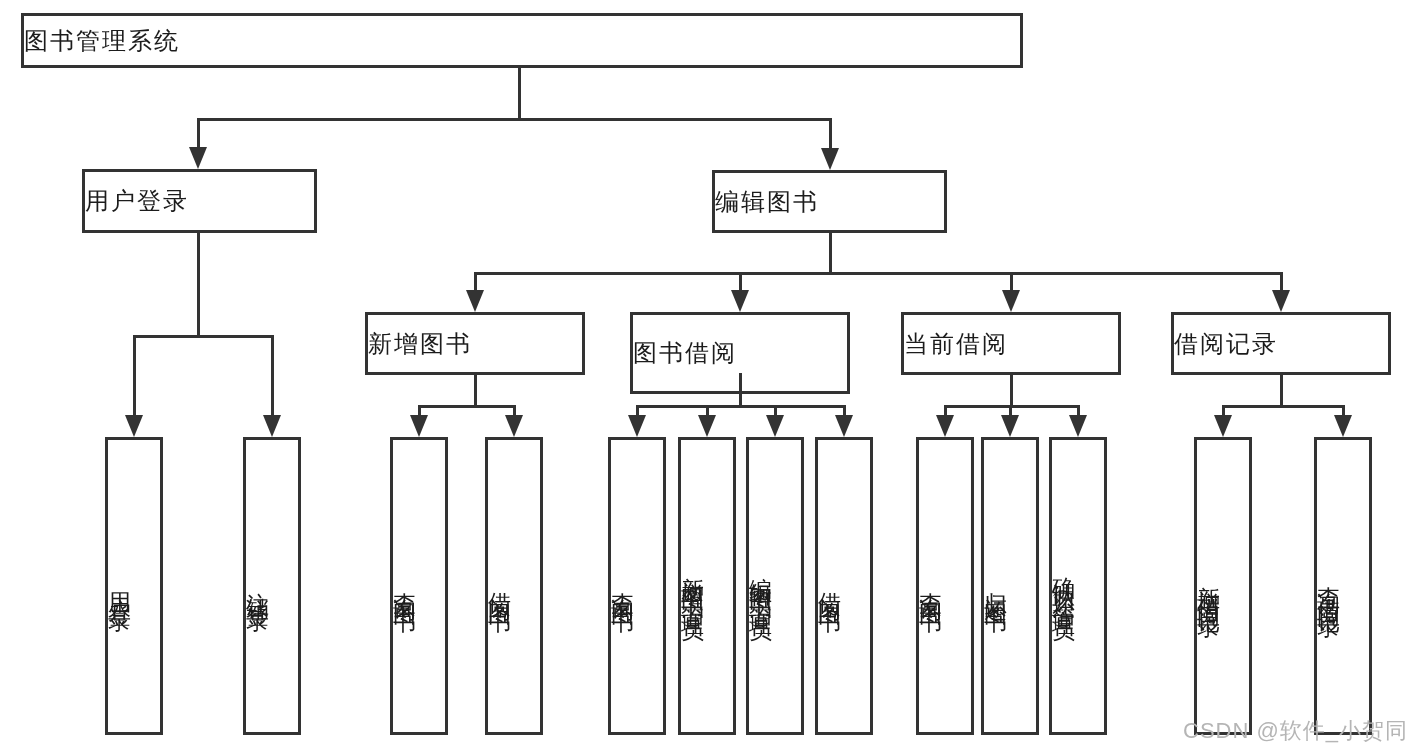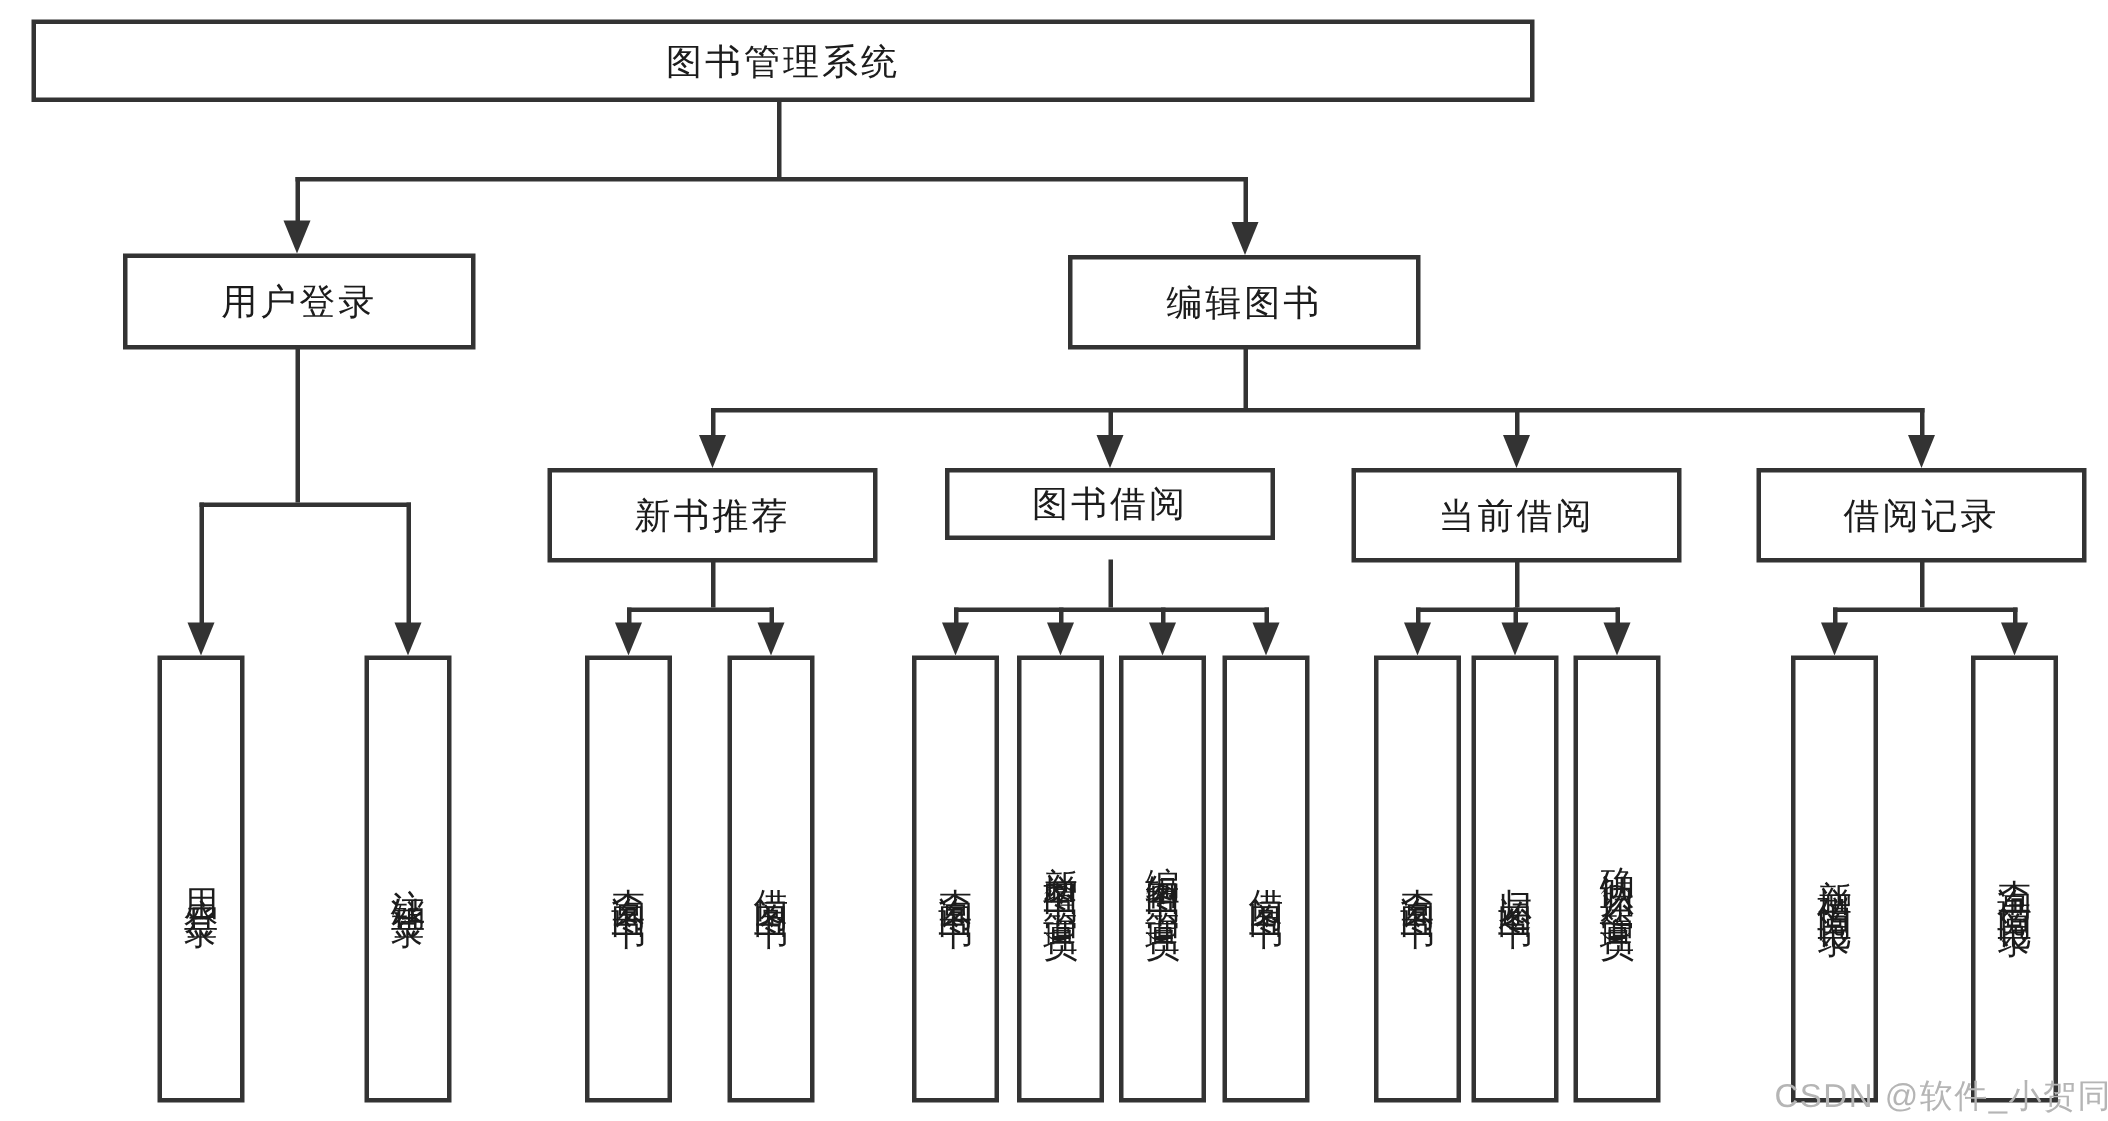--- a/index.html
+++ b/index.html
@@ -2,21 +2,21 @@
 <html><head>
 <meta charset="utf-8">
 <style>
   html,body { margin:0; padding:0; background:#fff; }
   .canvas {
     position:relative; width:1405px; height:747px; background:#ffffff;
     font-family:"Liberation Sans", sans-serif; color:#1c1c1c; overflow:hidden;
   }
   .box {
     position:absolute; background:#ffffff; border:3px solid #333333;
-    box-sizing:border-box; display:flex; align-items:center; justify-content:center;
+    box-sizing:border-box; display:flex; align-items:center; justify-content:flex-start;
   }
   .box.h { font-size:24px; letter-spacing:2px; white-space:nowrap; }
   .box.v span {
     writing-mode:vertical-rl; text-orientation:mixed;
     font-size:23px; letter-spacing:6px; line-height:1;
   }
   .hline, .vline { position:absolute; background:#333333; }
   .hline { height:3px; }
   .vline { width:3px; }
   .arrow {
@@ -64,23 +64,23 @@
   <div class="vline" style="left:474px; top:272px; height:21px;"></div>
   <div class="arrow" style="left:466px; top:290px;"></div>
   <div class="vline" style="left:739px; top:272px; height:21px;"></div>
   <div class="arrow" style="left:731px; top:290px;"></div>
   <div class="vline" style="left:1010px; top:272px; height:21px;"></div>
   <div class="arrow" style="left:1002px; top:290px;"></div>
   <div class="vline" style="left:1280px; top:272px; height:21px;"></div>
   <div class="arrow" style="left:1272px; top:290px;"></div>
 
   <div class="box h" style="left:365px; top:312px; width:220px; height:63px;">
-    <span>新书推荐</span>
+    <span>新增图书</span>
   </div>
-  <div class="box h" style="left:630px; top:312px; width:220px; height:48px;">
+  <div class="box h" style="left:630px; top:312px; width:220px; height:82px;">
     <span>图书借阅</span>
   </div>
   <div class="box h" style="left:1171px; top:312px; width:220px; height:63px;">
     <span>借阅记录</span>
   </div>
   <div class="box h" style="left:901px; top:312px; width:220px; height:63px;">
     <span>当前借阅</span>
   </div>
 
   <div class="vline" style="left:474px; top:373px; height:32px;"></div>

